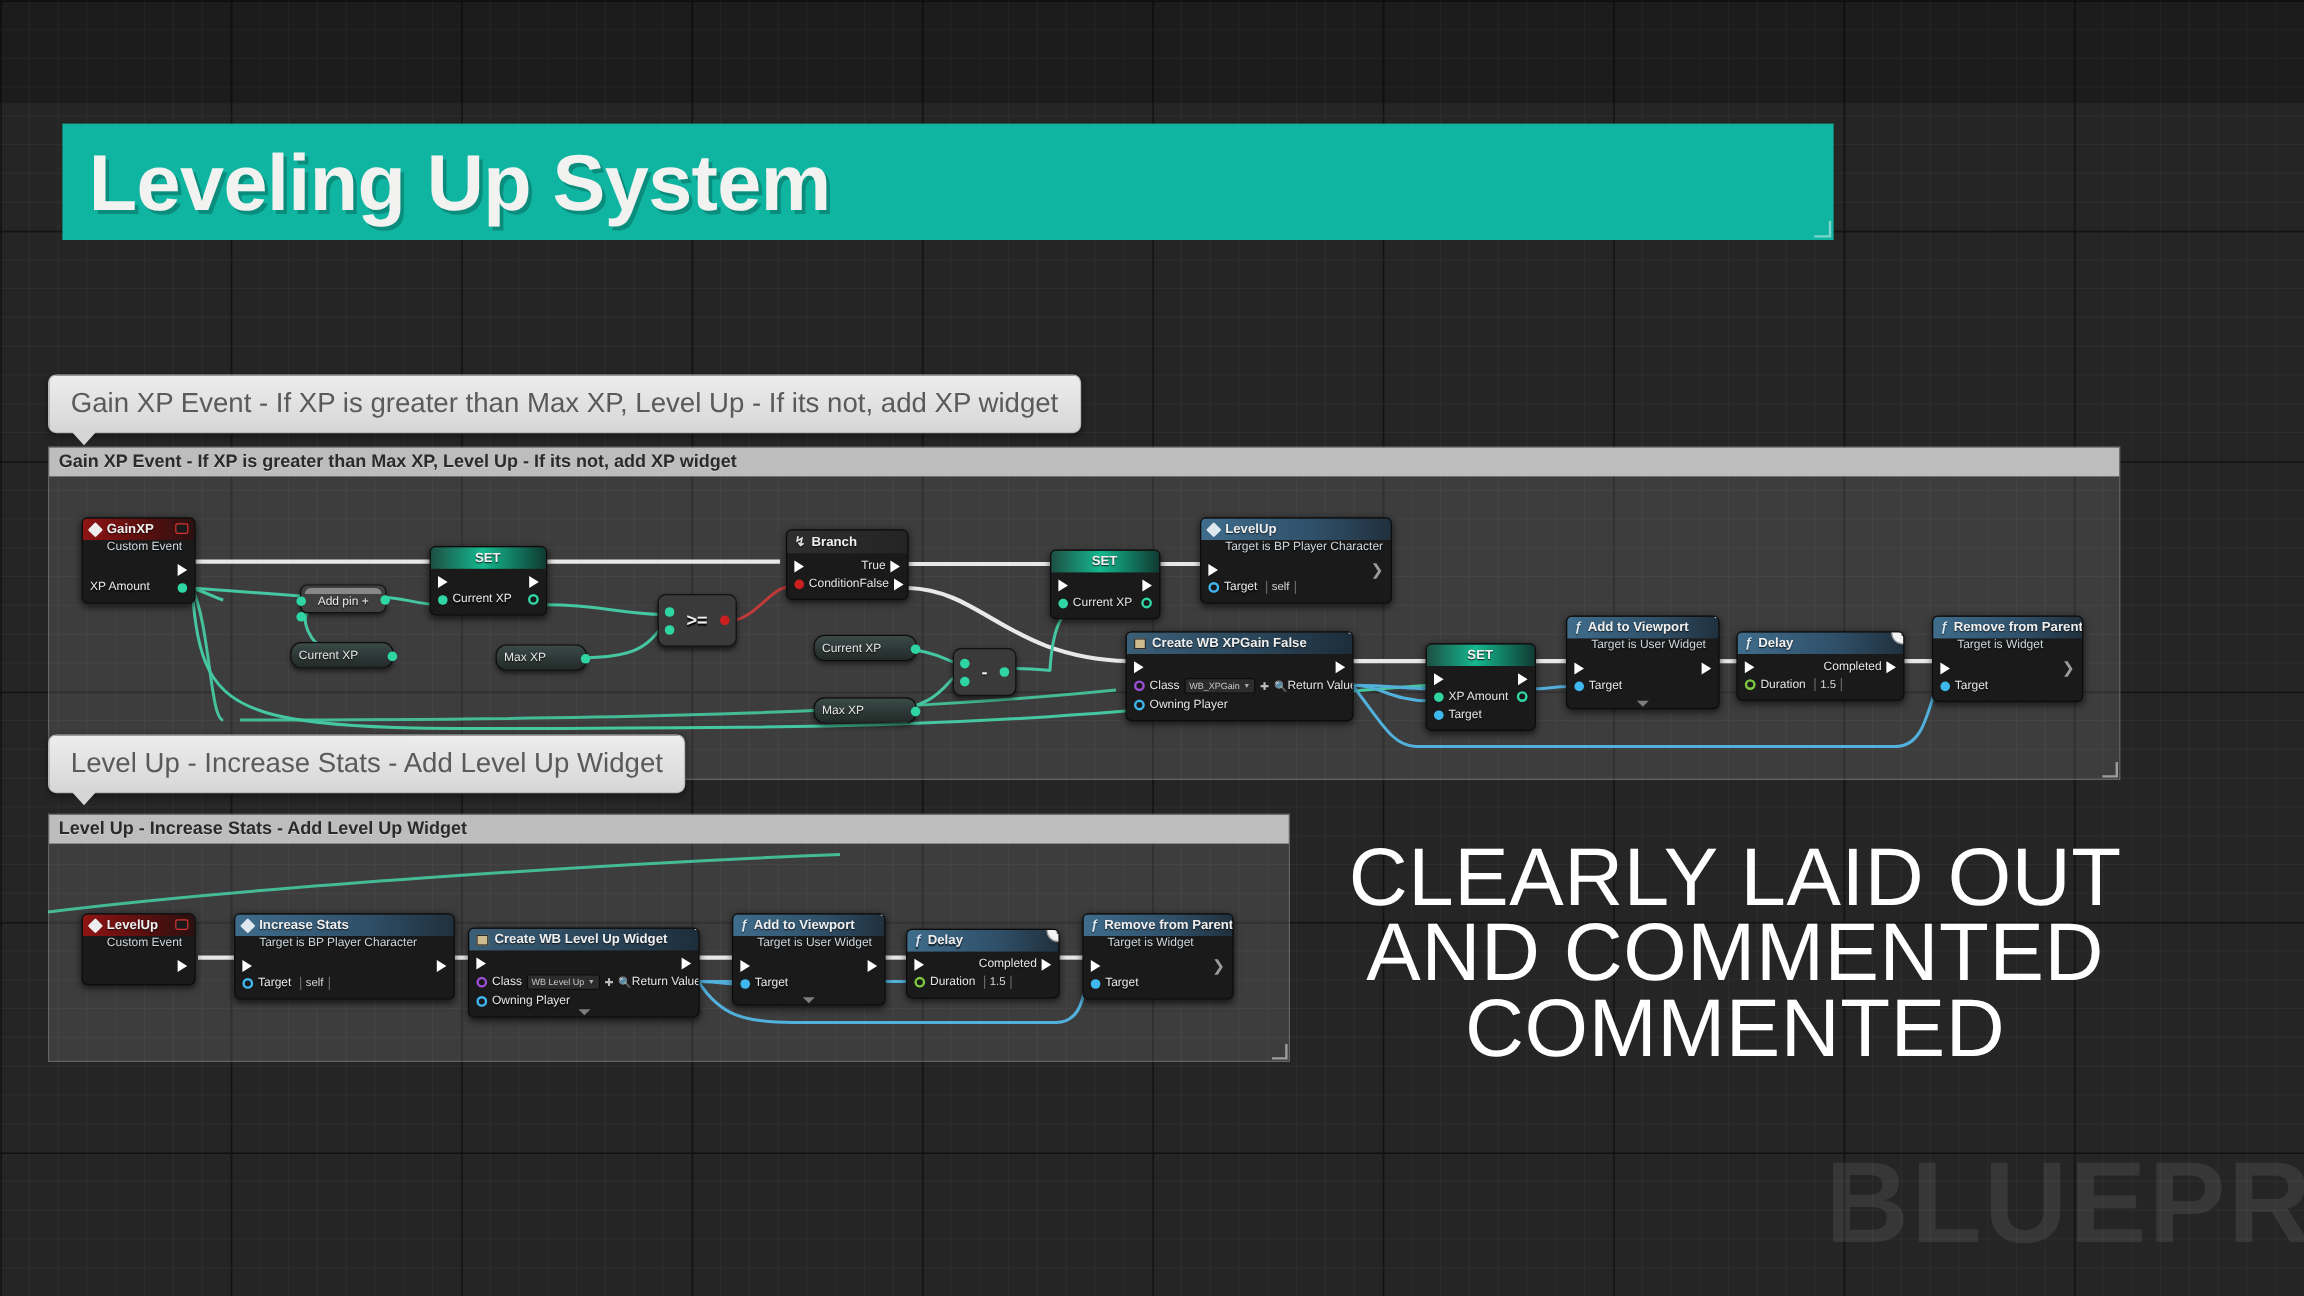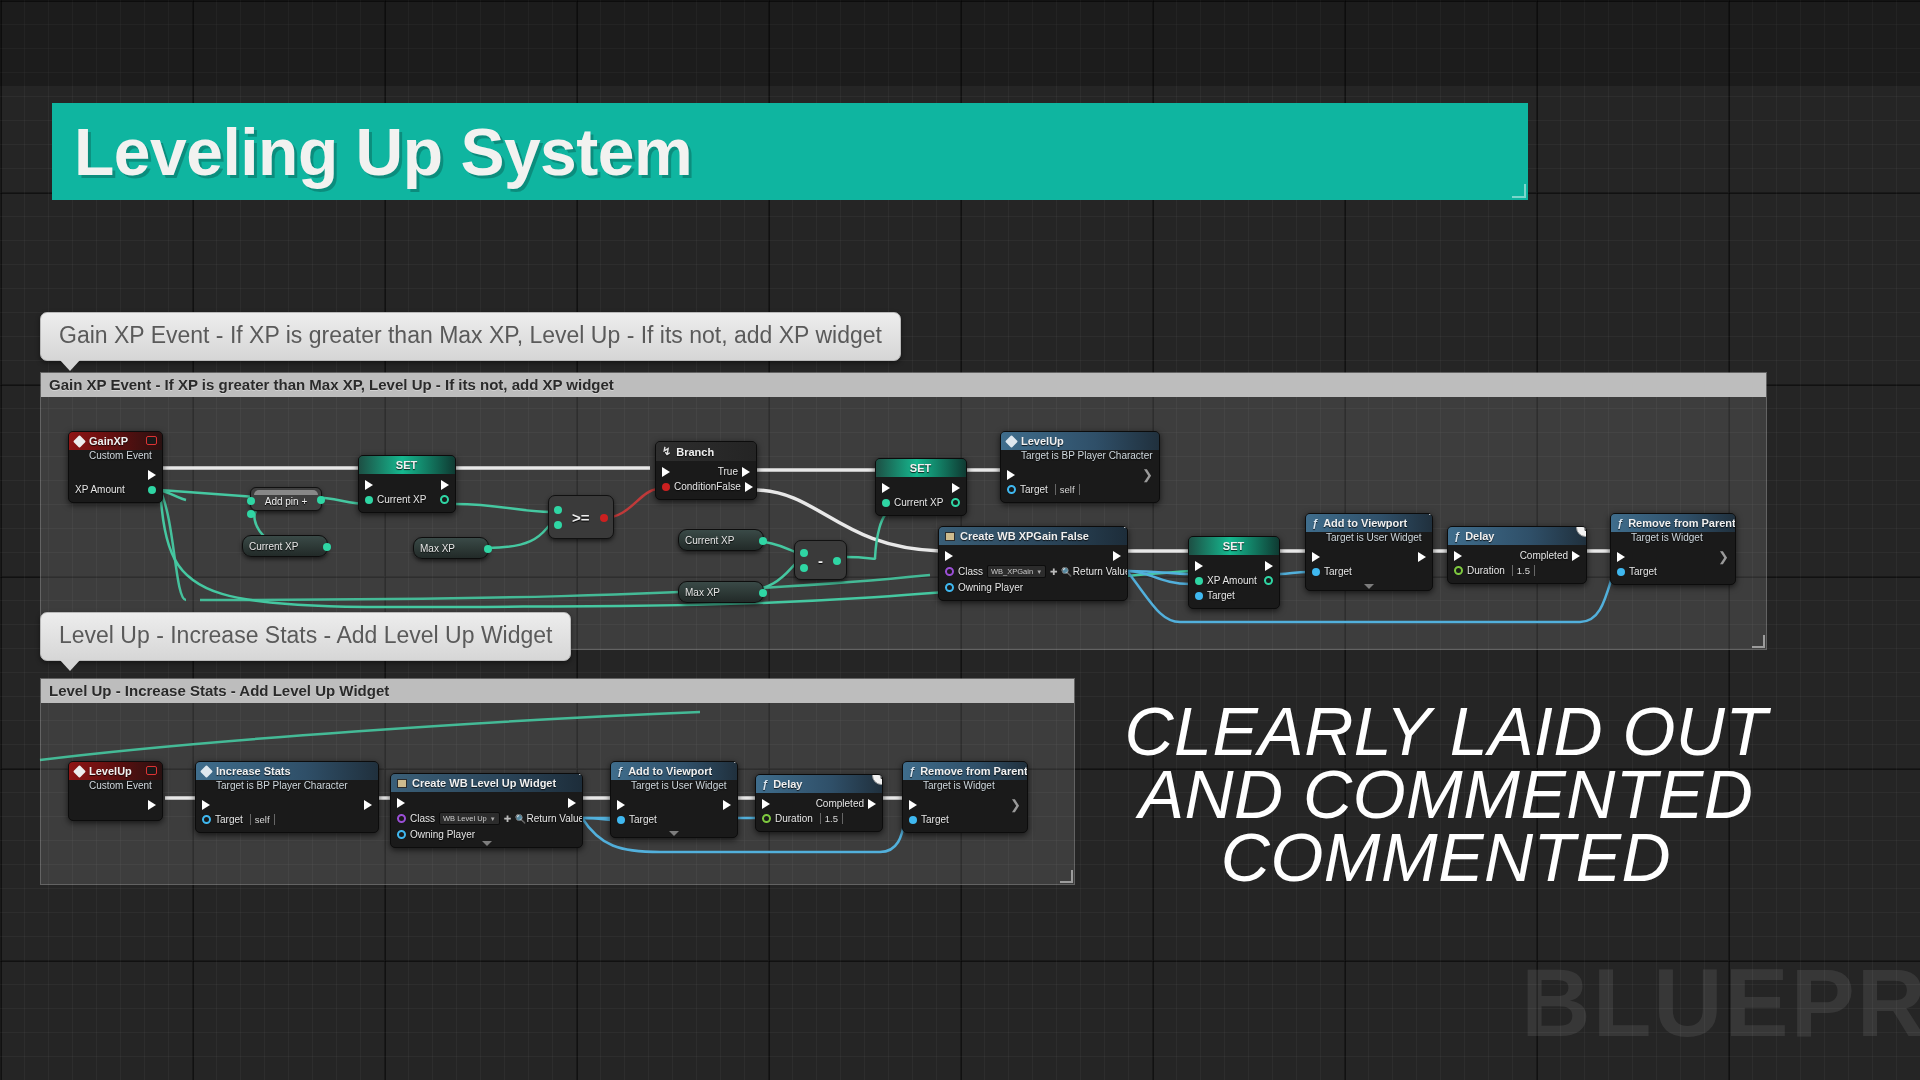--- a/index.html
+++ b/index.html
@@ -242,21 +242,20 @@
   }
 
   
   #promo-text {
     position:absolute; right:44px; top:700px;
     text-align:center; width:860px;
     color:#ffffff;
     font-size:68px; line-height:0.93;
     font-weight:normal;
     letter-spacing:0.5px;
-    font-style:italic;
   }
   #promo-text div { white-space:nowrap; }
 
   #watermark {
     position:absolute; right:-8px; bottom:22px;
     font-size:96px; font-weight:bold;
     color:rgba(255,255,255,0.085);
     letter-spacing:2px;
     white-space:nowrap;
   }

